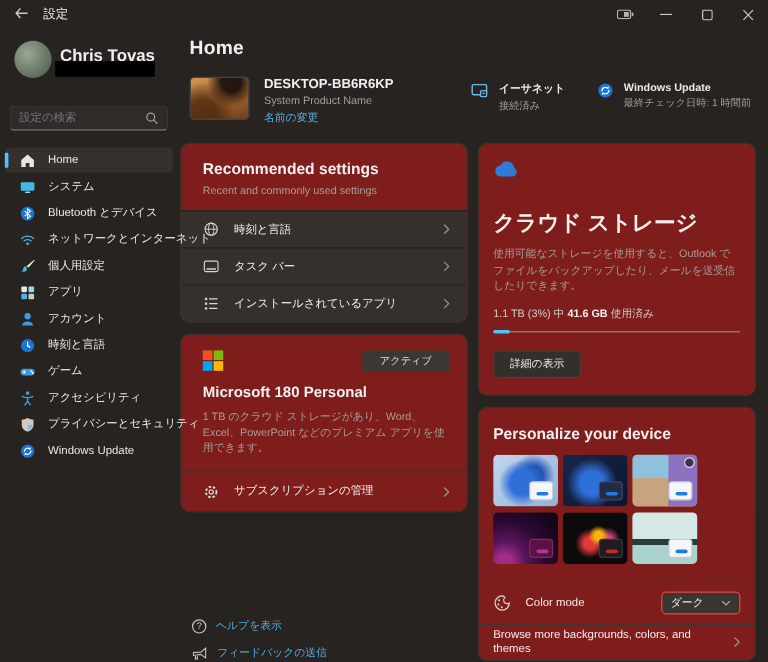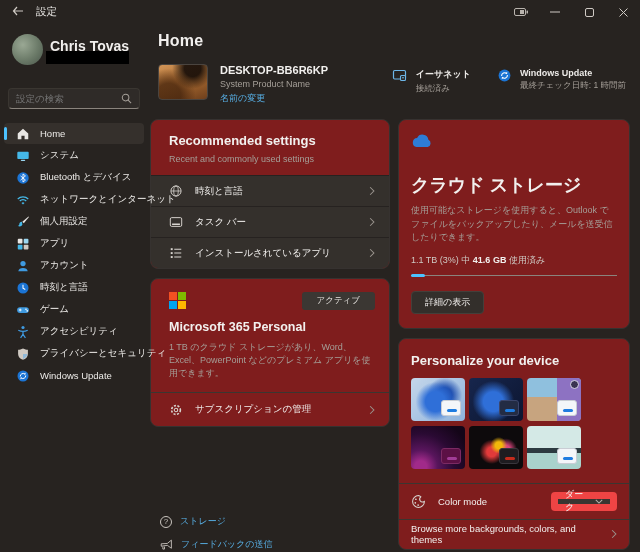--- a/index.html
+++ b/index.html
@@ -133,21 +133,21 @@
         #0d0a0c; }
   .t6 { background:linear-gradient(180deg,#d4e9e6 0 52%, #2c3a40 52% 63%, #a9d2cc 63% 100%); }
   .light-sq { background:#f4f6f9; border:1px solid #c9cdd4; }
   .dark-sq { background:#232c44; border:1px solid #3c4souffle; border:1px solid #3c466b; }
   .maroon-sq { background:#5c1045; border:1px solid #7c2a63; }
   .black-sq { background:#1e1c20; border:1px solid #39363c; }
   .pill-blue { background:#1f7ce0; } .pill-red { background:#c42b1c; } .pill-mag { background:#a13c97; }
   .pers-row { border-top:1px solid #3a3631; height:36px; display:flex; align-items:center; gap:12px;
     padding:0 12px; cursor:default; }
   .pers-row .row-label { font-size:9.5px; flex:1; }
-  .dropdown { width:66px; height:19px; background:#393531; border:7px solid #ef4444; border-radius:4px;
+  .dropdown { width:66px; height:19px; background:#393531; border:1px solid #ef4444; border-radius:4px;
     display:flex; align-items:center; padding:0 7px; gap:6px; cursor:default; }
   .dropdown .dd-val { flex:1; font-size:9px; }
   .browse-row { height:30px; }
   .chev { flex:0 0 auto; display:flex; }
 </style>
 </head>
 <body>
 
 <div class="window">
 
@@ -409,40 +409,40 @@
           <div class="card card-m365">
             <div class="m365-head">
               <div class="ms-logo">
                   <span></span>
                   <span></span>
                   <span></span>
                   <span></span>
                 </div>
               <span class="badge">アクティブ</span>
             </div>
-            <div class="m365-title">Microsoft 365 Personal</div>
+            <div class="m365-title">Microsoft 180 Personal</div>
             <div class="m365-body">1 TB のクラウド ストレージがあり、Word、Excel、PowerPoint などのプレミアム アプリを使用できます。</div>
             <div class="m365-manage">
               <svg width="14" height="14" viewBox="0 0 16 16">
                   <circle cx="8" cy="8" r="5" fill="none" stroke="#d8d4cf" stroke-width="1.8" stroke-dasharray="2.4 1.7"></circle>
                   <circle cx="8" cy="8" r="2" fill="none" stroke="#d8d4cf" stroke-width="1.2"></circle>
                 </svg>
               <span class="row-label">サブスクリプションの管理</span>
               <span class="chev">
                   <svg width="6" height="10" viewBox="0 0 8 12">
                     <path d="M1.5 1 L6.5 6 L1.5 11" stroke="#9a948e" stroke-width="1.4" fill="none"></path>
                   </svg>
                 </span>
             </div>
           </div>
 
           <div class="footer-links">
             <div class="flink">
               <span class="help-circle">?</span>
-              <span class="txt">ストレージ</span>
+              <span class="txt">ヘルプを表示</span>
             </div>
             <div class="flink">
               <svg width="13" height="12" viewBox="0 0 16 14">
                   <path d="M1.5 5.5 v3 L9 7.4 L14 11 V1 L9 5.1 Z" fill="none" stroke="#c9c4be" stroke-width="1.1"></path>
                   <path d="M3.5 9 v3 h2 v-3" stroke="#c9c4be" stroke-width="1.1" fill="none"></path>
                 </svg>
               <span class="txt">フィードバックの送信</span>
             </div>
           </div>
         </div>

